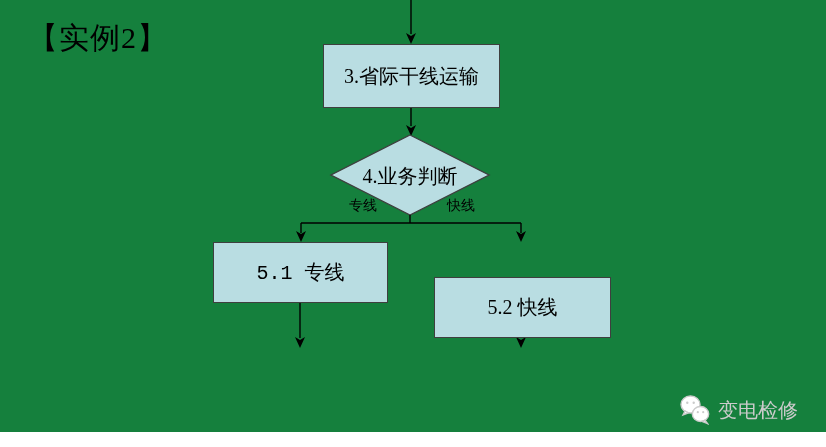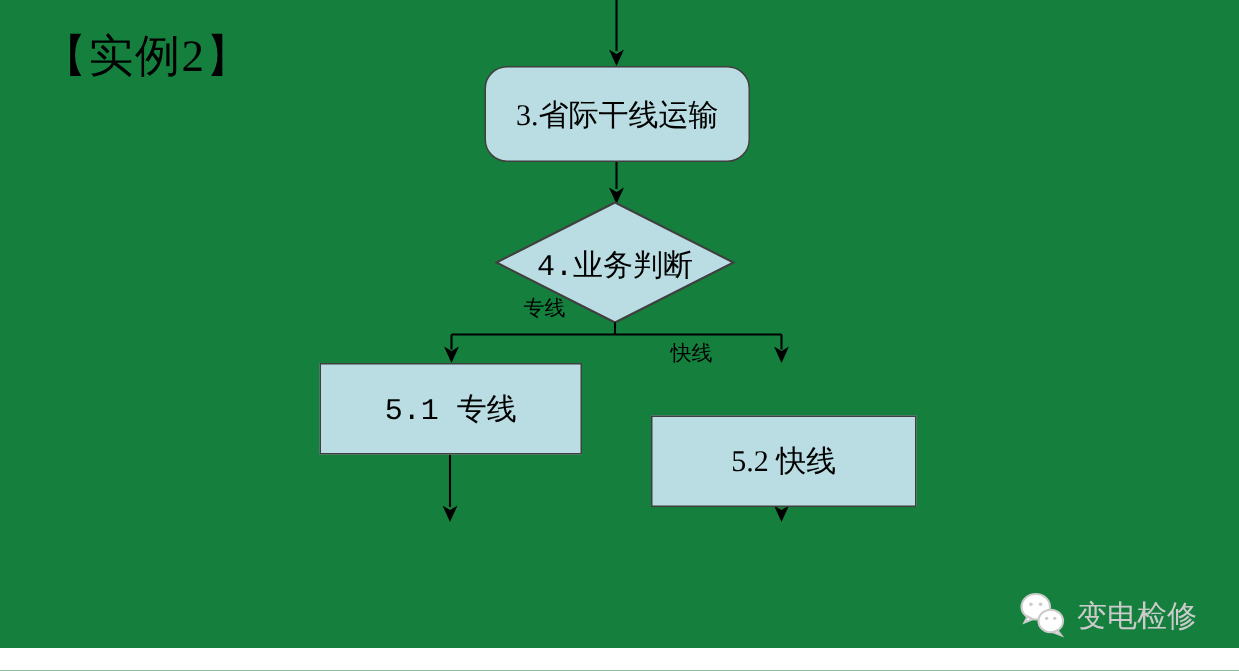--- a/index.html
+++ b/index.html
@@ -32,35 +32,34 @@
   .arrowhead{fill:var(--line);stroke:none;}
   .node-shape{fill:var(--node-fill);stroke:var(--node-border);stroke-width:1.4;}
   .node{
     position:absolute;
     background:var(--node-fill);
     border:1.5px solid var(--node-border);
     display:flex;align-items:center;justify-content:center;
     font-size:20px;color:#000;
     white-space:nowrap;
   }
-  .node-box3{left:323px;top:44px;width:177px;height:64px;border-radius:15px;}
+  .node-box3{left:323px;top:44px;width:177px;height:64px;}
   .node-box51{left:213px;top:242px;width:175px;height:61px;font-family:Liberation Mono, monospace;}
   .node-box52{left:434px;top:242px;width:177px;height:61px;margin-top:35px;}
   .diamond-label{
     position:absolute;left:330px;top:163px;width:160px;
     text-align:center;font-size:20px;color:#000;
     white-space:nowrap;
-    font-family:Liberation Mono, monospace;
   }
   .branch-label{
     position:absolute;top:197px;
     font-size:14px;color:#000;white-space:nowrap;
   }
   .branch-label-left{left:337px;margin-left:12px;}
-  .branch-label-right{left:447px;margin-top:30px;}
+  .branch-label-right{left:447px;}
   .watermark{
     position:absolute;right:28px;top:392px;
     display:flex;align-items:center;gap:6px;
     color:var(--watermark);
     font-family:"Liberation Sans","DejaVu Sans",sans-serif;
     font-size:20px;
     user-select:none;
   }
   .wm-icon{display:block;}
   .wm-icon .bubble{fill:#ffffff;stroke:var(--watermark);stroke-width:1.4;}

